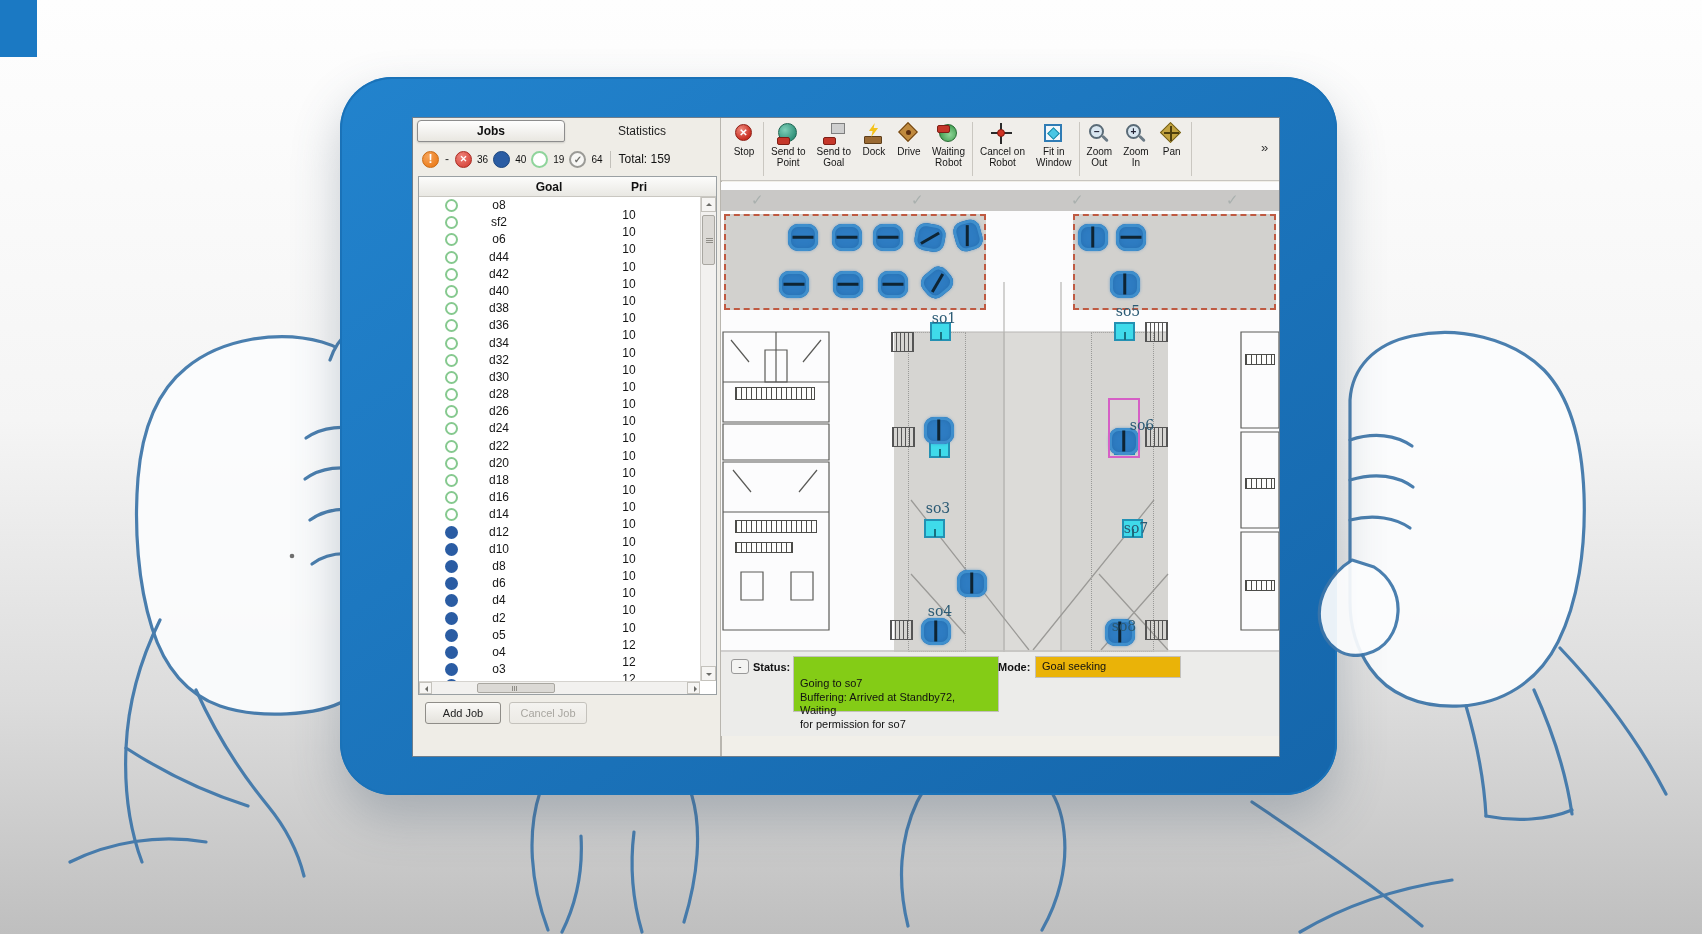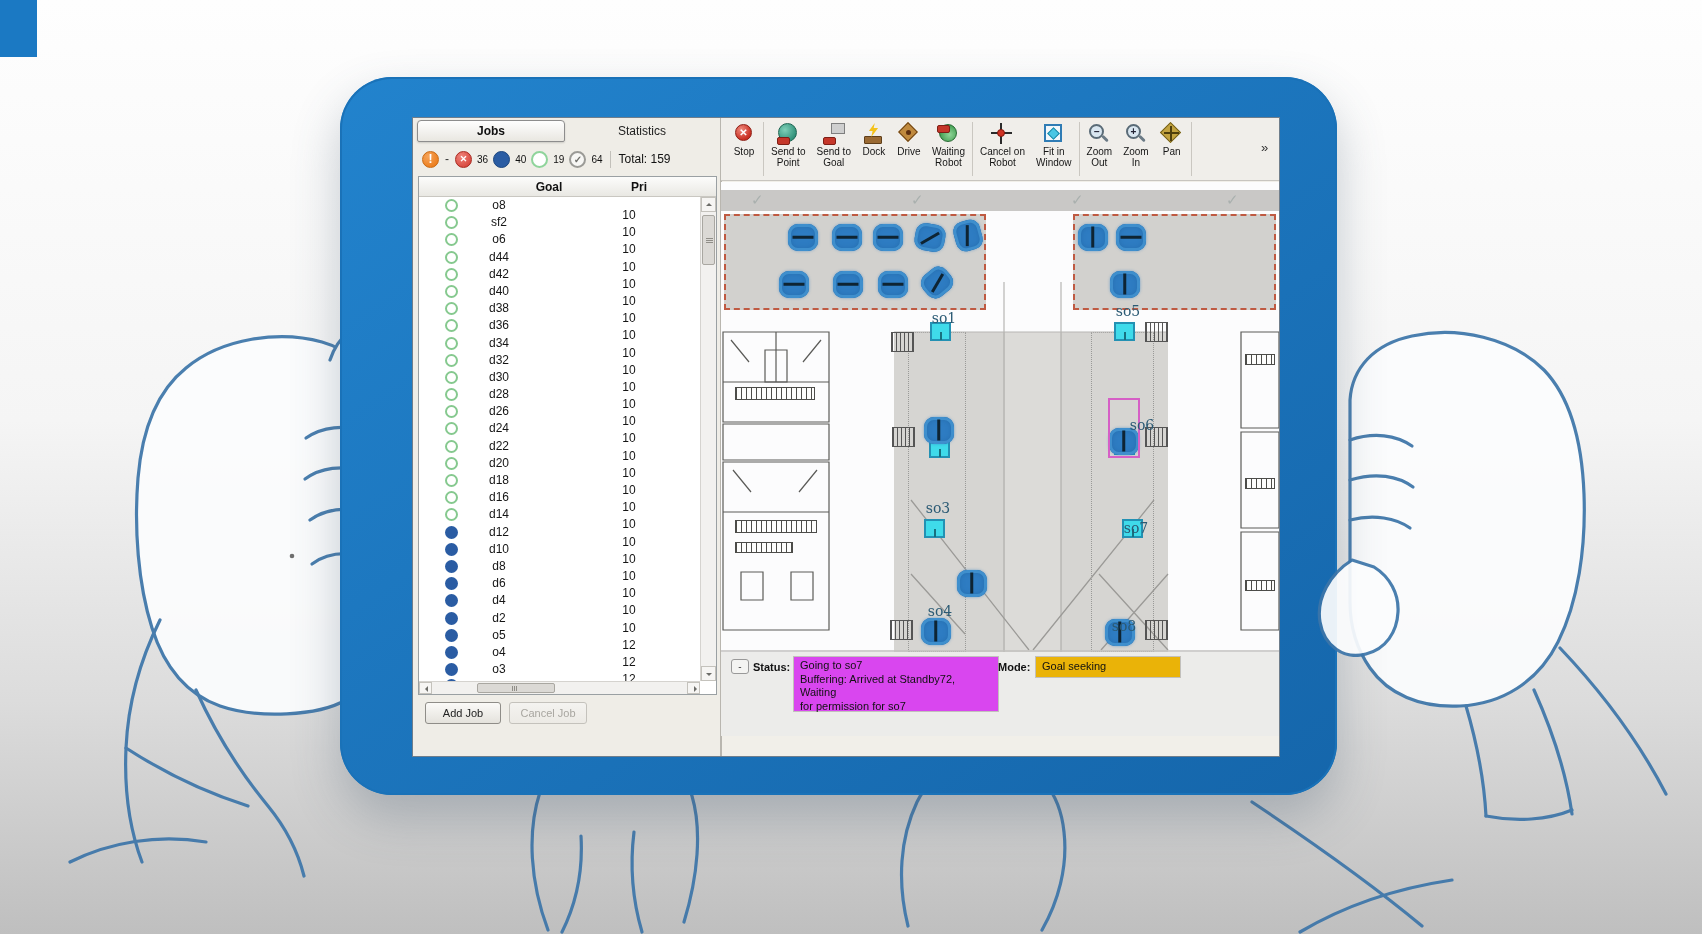--- a/index.html
+++ b/index.html
@@ -142,22 +142,22 @@
   .goal-hl { position:absolute; width:32px; height:60px; border:2px solid #d65fc6; z-index:5; }
   .robot { position:absolute; width:30px; height:27px; border-radius:10px; background:#2e7cc2; z-index:4;
     box-shadow:inset 0 0 0 3px #3f8fcd, inset 0 0 7px #1d5e99, 0 0 3px rgba(46,124,194,.6); }
   .rline { position:absolute; left:50%; top:50%; width:21px; height:2.5px; background:#0e2433; }
 
   
   .status-area { position:absolute; left:308px; top:534px; width:560px; height:84px; background:#ececea; }
   .collapse-btn { position:absolute; left:10px; top:7px; width:18px; height:15px; border:1px solid #999;
     border-radius:3px; background:#f4f4f2; font-size:10px; line-height:13px; text-align:center; color:#444; cursor:pointer; }
   .stat-label { position:absolute; left:32px; top:9px; font-size:11px; font-weight:bold; color:#111; }
-  .stat-box { position:absolute; left:72px; top:4px; width:206px; height:56px; background:#d946ef;
-    border:1px solid #c2c0bc; padding:2px 6px; font-size:11px; line-height:13.5px; color:#111; }
+  .stat-box { position:absolute; left:72px; top:4px; width:206px; height:56px; background:#84cc16;
+    border:1px solid #c2c0bc; padding:20px 6px; font-size:11px; line-height:13.5px; color:#111; }
   .mode-label { position:absolute; left:277px; top:9px; font-size:11px; font-weight:bold; color:#111; }
   .mode-box { position:absolute; left:314px; top:4px; width:146px; height:22px; background:#eab308;
     border:1px solid #c2c0bc; font-size:11px; padding:3px 6px; color:#111; }
   .screen-footer { position:absolute; left:0; top:618px; width:868px; height:22px; background:#e7e6e3;
     border-top:1px solid #c6c4c0; display:flex; align-items:center; justify-content:flex-end;
     gap:5px; padding-right:16px; z-index:5; font-size:11px; color:#111; }
   .f-thermo { width:8px; height:16px; position:relative; }
   .f-thermo::before { content:""; position:absolute; left:2.5px; top:0; width:3px; height:11px; background:#4a72c8; border-radius:2px; }
   .f-thermo::after { content:""; position:absolute; left:0.5px; bottom:0; width:7px; height:7px; background:#4a72c8; border-radius:50%; }
   .f-batt { width:18px; height:10px; border:1px solid #5f5f5a; background:linear-gradient(#eaf4ec,#b7d6c0); position:relative; margin-left:4px; }

